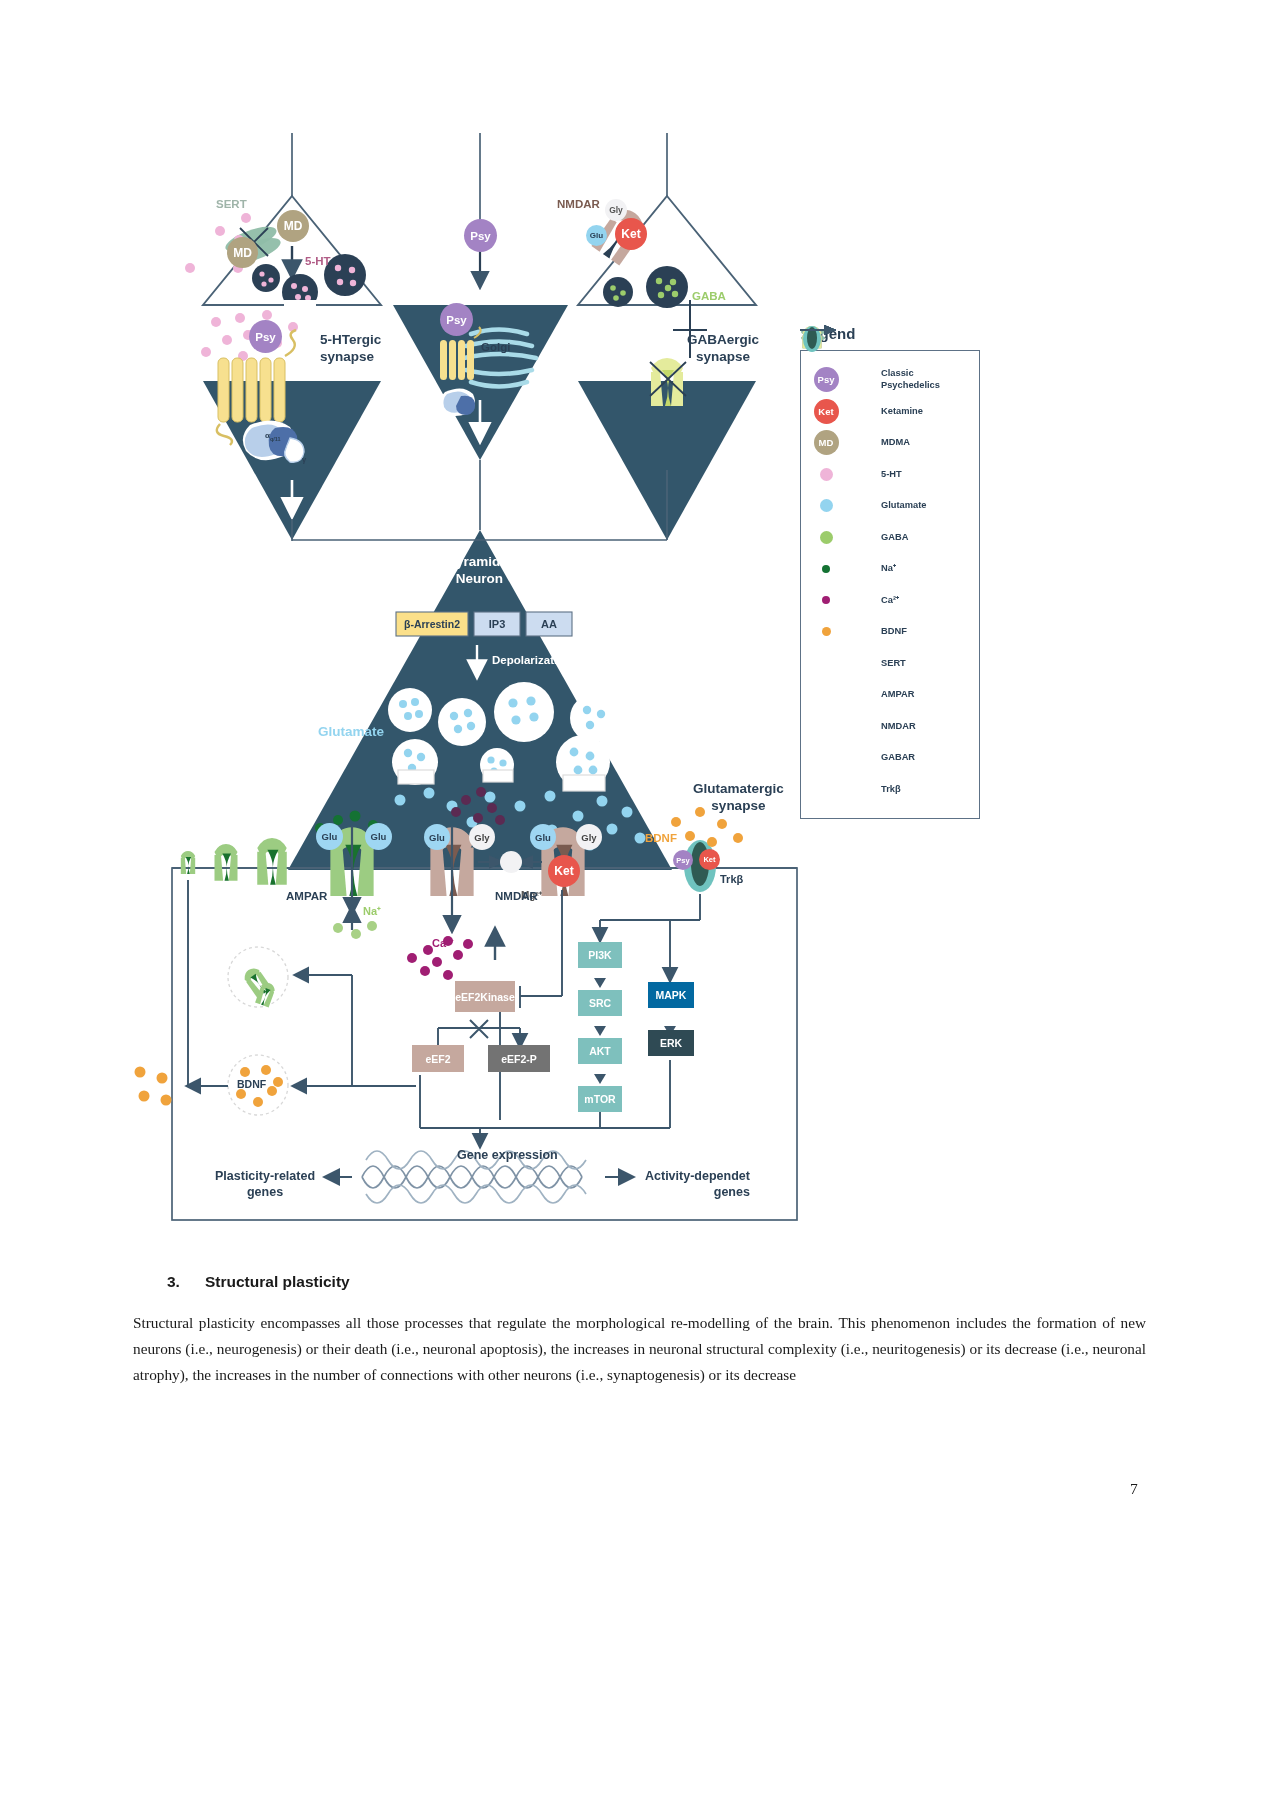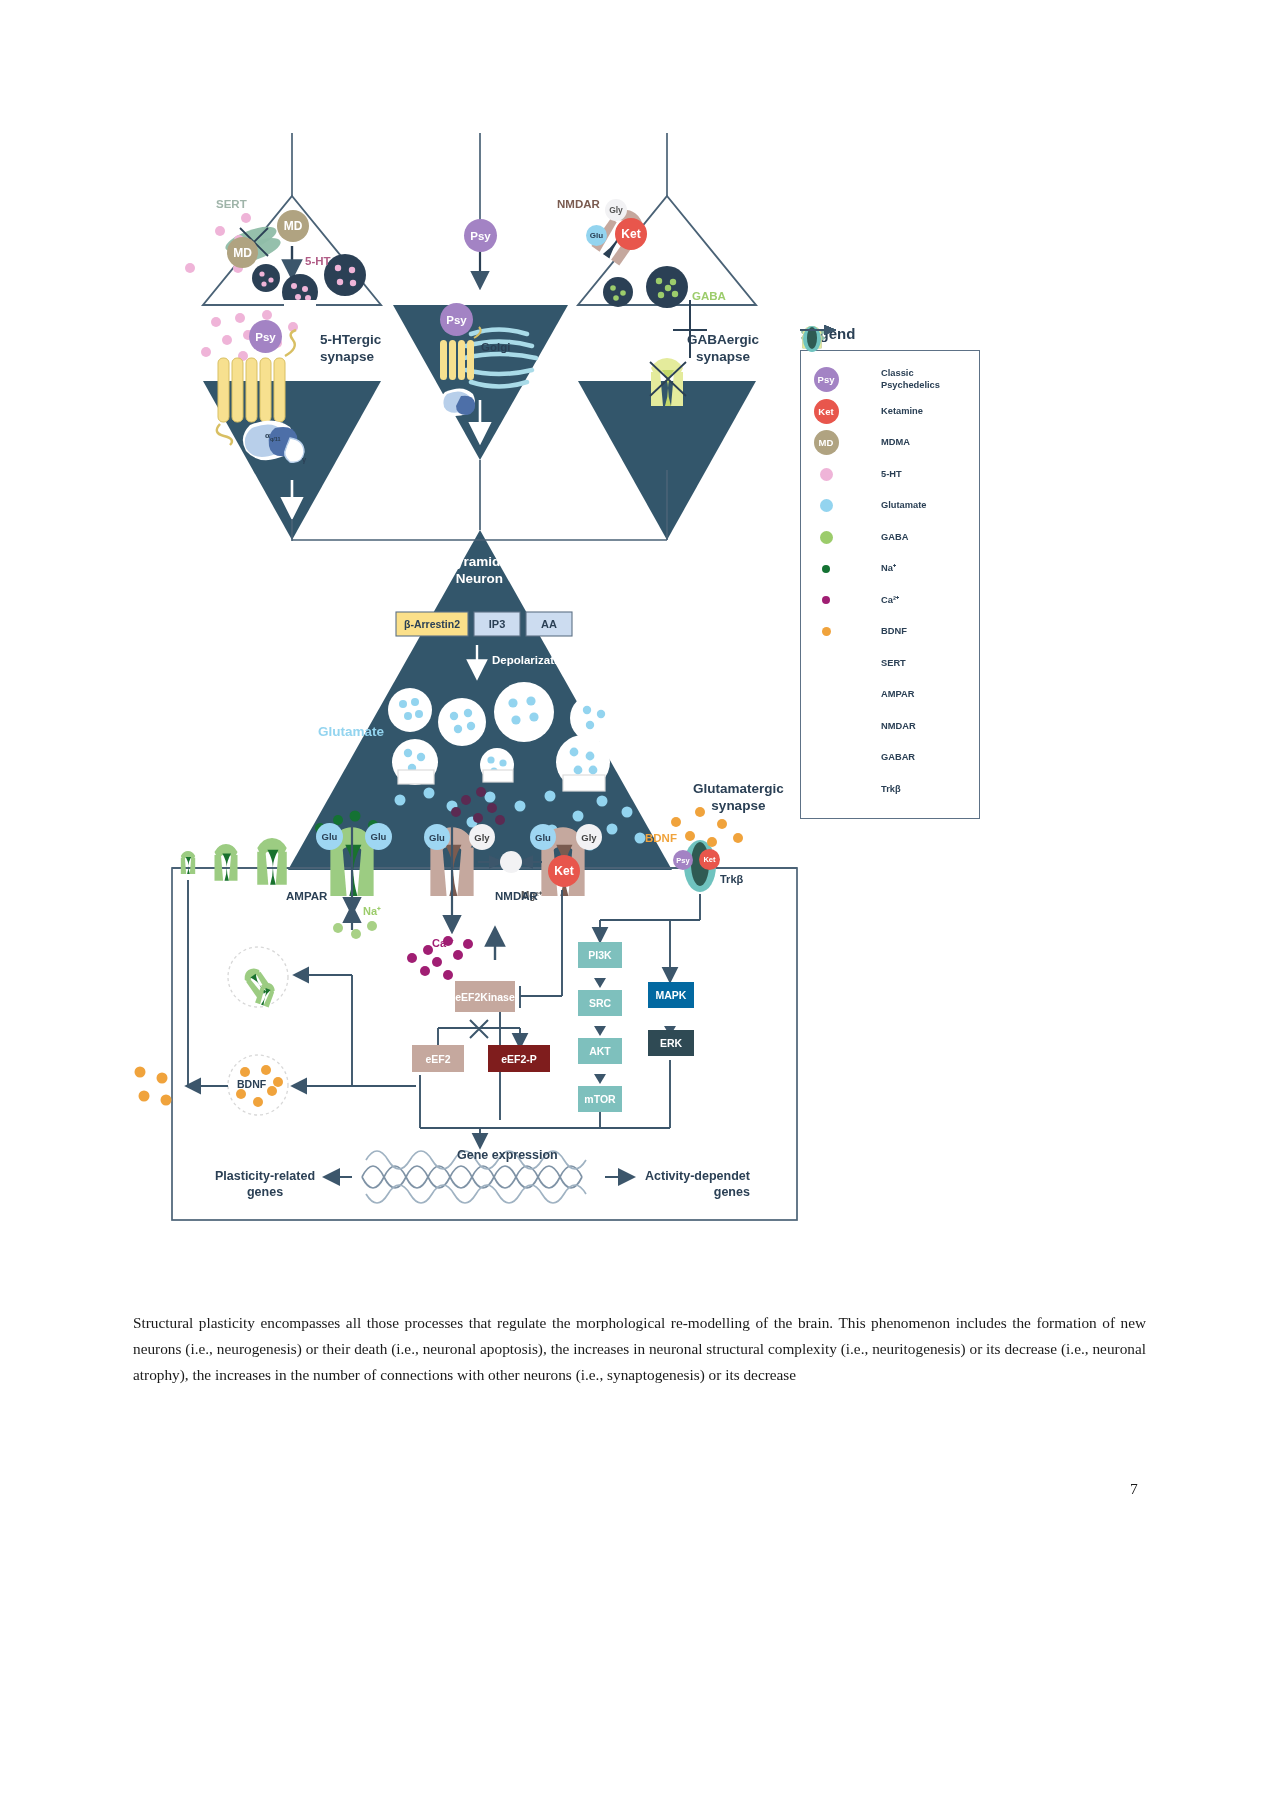--- a/index.html
+++ b/index.html
@@ -532,21 +532,21 @@
 
     <div class="lbl" style="left:363px; top:903px; font-size:11px; color:#9ccc6b;">Na⁺</div>
     <div class="lbl" style="left:432px; top:935px; font-size:11px; color:#a01e73;">Ca²⁺</div>
 
     <div class="node-box" style="left:455px; top:981px; width:60px; height:31px; background:#c5a89e; font-size:10.5px;">
       <span>eEF2</span>
         <br>
       <span>Kinase</span>
     </div>
     <div class="node-box" style="left:412px; top:1045px; width:52px; height:27px; background:#c5a89e; font-size:10.5px;">eEF2</div>
-    <div class="node-box" style="left:488px; top:1045px; width:62px; height:27px; background:#7f1d1d; font-size:10.5px;">eEF2-P</div>
+    <div class="node-box" style="left:488px; top:1045px; width:62px; height:27px; background:#737373; font-size:10.5px;">eEF2-P</div>
 
     <div class="node-box" style="left:578px; top:942px; width:44px; height:26px; background:#7ec0bd; font-size:10.5px;">PI3K</div>
     <div class="node-box" style="left:578px; top:990px; width:44px; height:26px; background:#7ec0bd; font-size:10.5px;">SRC</div>
     <div class="node-box" style="left:578px; top:1038px; width:44px; height:26px; background:#7ec0bd; font-size:10.5px;">AKT</div>
     <div class="node-box" style="left:578px; top:1086px; width:44px; height:26px; background:#7ec0bd; font-size:10.5px;">mTOR</div>
 
     <div class="node-box" style="left:648px; top:982px; width:46px; height:26px; background:#0369a1; font-size:10.5px;">MAPK</div>
     <div class="node-box" style="left:648px; top:1030px; width:46px; height:26px; background:#2f4a54; font-size:10.5px;">ERK</div>
 
     <div class="lbl" style="left:457px; top:1148px; font-size:12.5px;">Gene expression</div>
@@ -765,18 +765,21 @@
               </svg>
           </div>
           <div class="legend-label">Trkβ</div>
         </div>
 
       </div>
     </div>
   </div>
 
 
+  <div class="section-head">
+    <span class="num">3.</span><span>Structural plasticity</span>
+  </div>
 
   <div class="body-text">Structural plasticity encompasses all those processes that regulate the morphological re-modelling of the brain. This phenomenon includes the formation of new neurons (i.e., neurogenesis) or their death (i.e., neuronal apoptosis), the increases in neuronal structural complexity (i.e., neuritogenesis) or its decrease (i.e., neuronal atrophy), the increases in the number of connections with other neurons (i.e., synaptogenesis) or its decrease</div>
 
   <div class="page-num">7</div>
 
 </div>
 
 </body></html>

